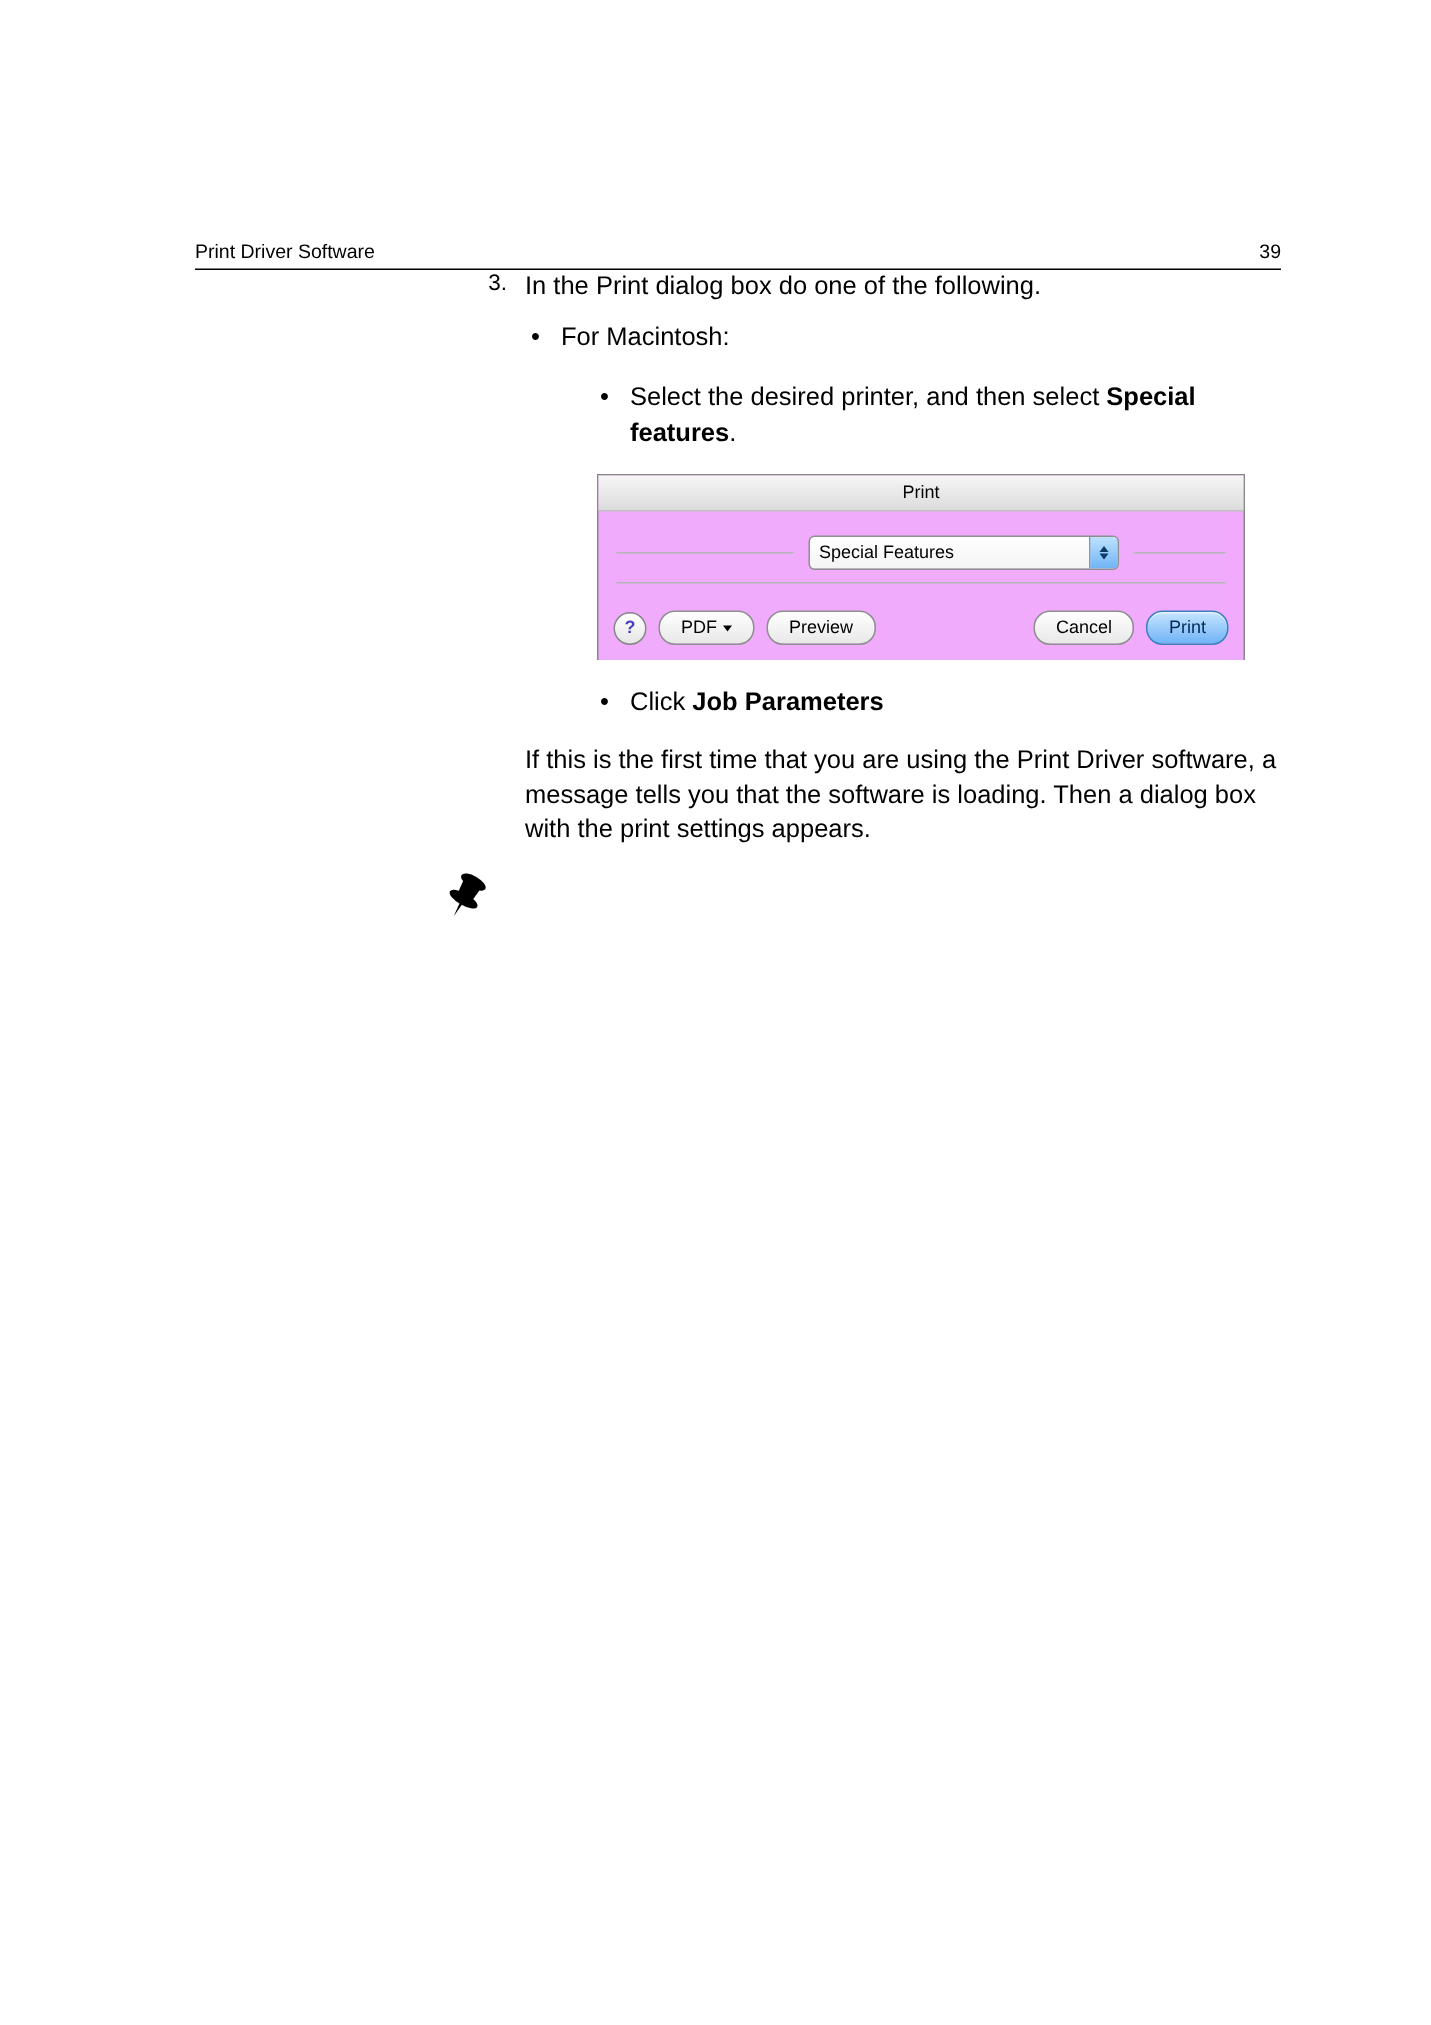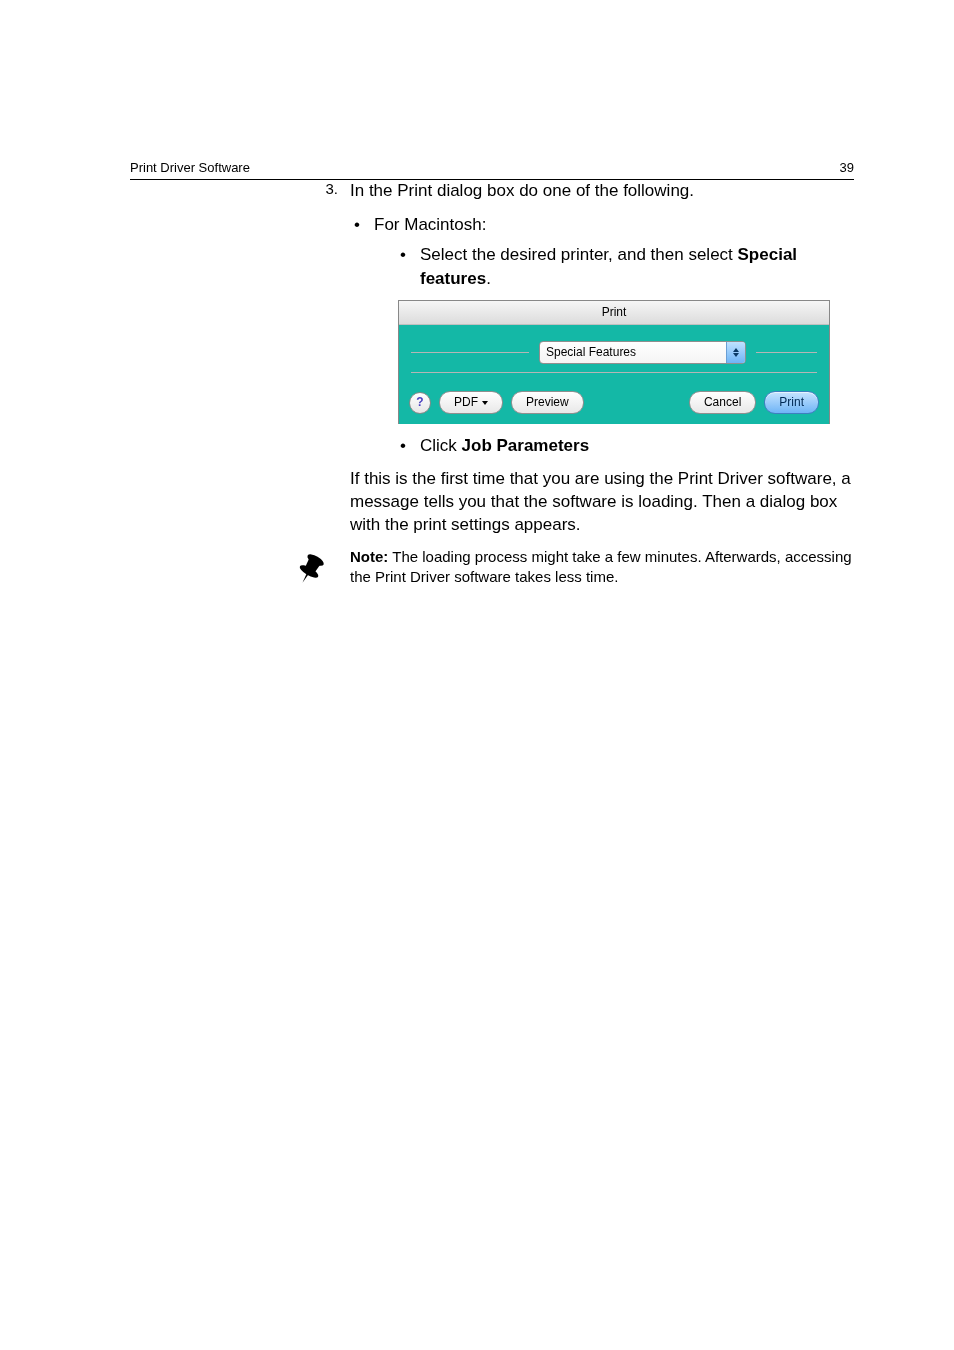--- a/index.html
+++ b/index.html
@@ -65,36 +65,36 @@
     top: 0;
   }
   ul.sub-bullets {
     margin-left: 22px;
   }
   ul.sub-bullets > li {
     position: relative;
     padding-left: 24px;
     font-size: 17px;
     line-height: 1.4;
-    margin: 6px 0;
+    margin: 16px 0;
   }
   ul.sub-bullets > li::before {
     content: "•";
     position: absolute;
     left: 4px;
     top: 0;
   }
   .bold { font-weight: 600; }
   .dialog-figure {
     margin: 10px 0 10px 24px;
     width: 430px;
     border-left: 1px solid #888;
     border-top: 1px solid #888;
     border-right: 1px solid #888;
-    background: #14b8a6;
+    background: #f0abfc;
   }
   .dlg-title {
     text-align: center;
     font-size: 12px;
     padding: 3px 0;
     background: linear-gradient(to bottom, #f6f6f6, #dcdcdc);
     border-bottom: 1px solid #c0c0c0;
   }
   .dlg-body {
     padding: 8px 12px 4px 12px;
@@ -322,19 +322,16 @@
       <div class="note-icon">
         <svg viewBox="0 0 64 64">
           <g transform="rotate(30 32 32)">
             <ellipse cx="32" cy="18" rx="14" ry="6" fill="#000"></ellipse>
             <path d="M22 18 L42 18 L40 38 L24 38 Z" fill="#000"></path>
             <ellipse cx="32" cy="38" rx="16" ry="6" fill="#000"></ellipse>
             <path d="M30 38 L34 38 L32 58 Z" fill="#000"></path>
           </g>
         </svg>
       </div>
-      <div class="note-text">
-        <span class="bold">Note:</span><span>  The loading process might take a few minutes. Afterwards, accessing the Print Driver software takes less time.</span>
-      </div>
     </div>
 
   </div>
 </div>
 
 </body></html>

